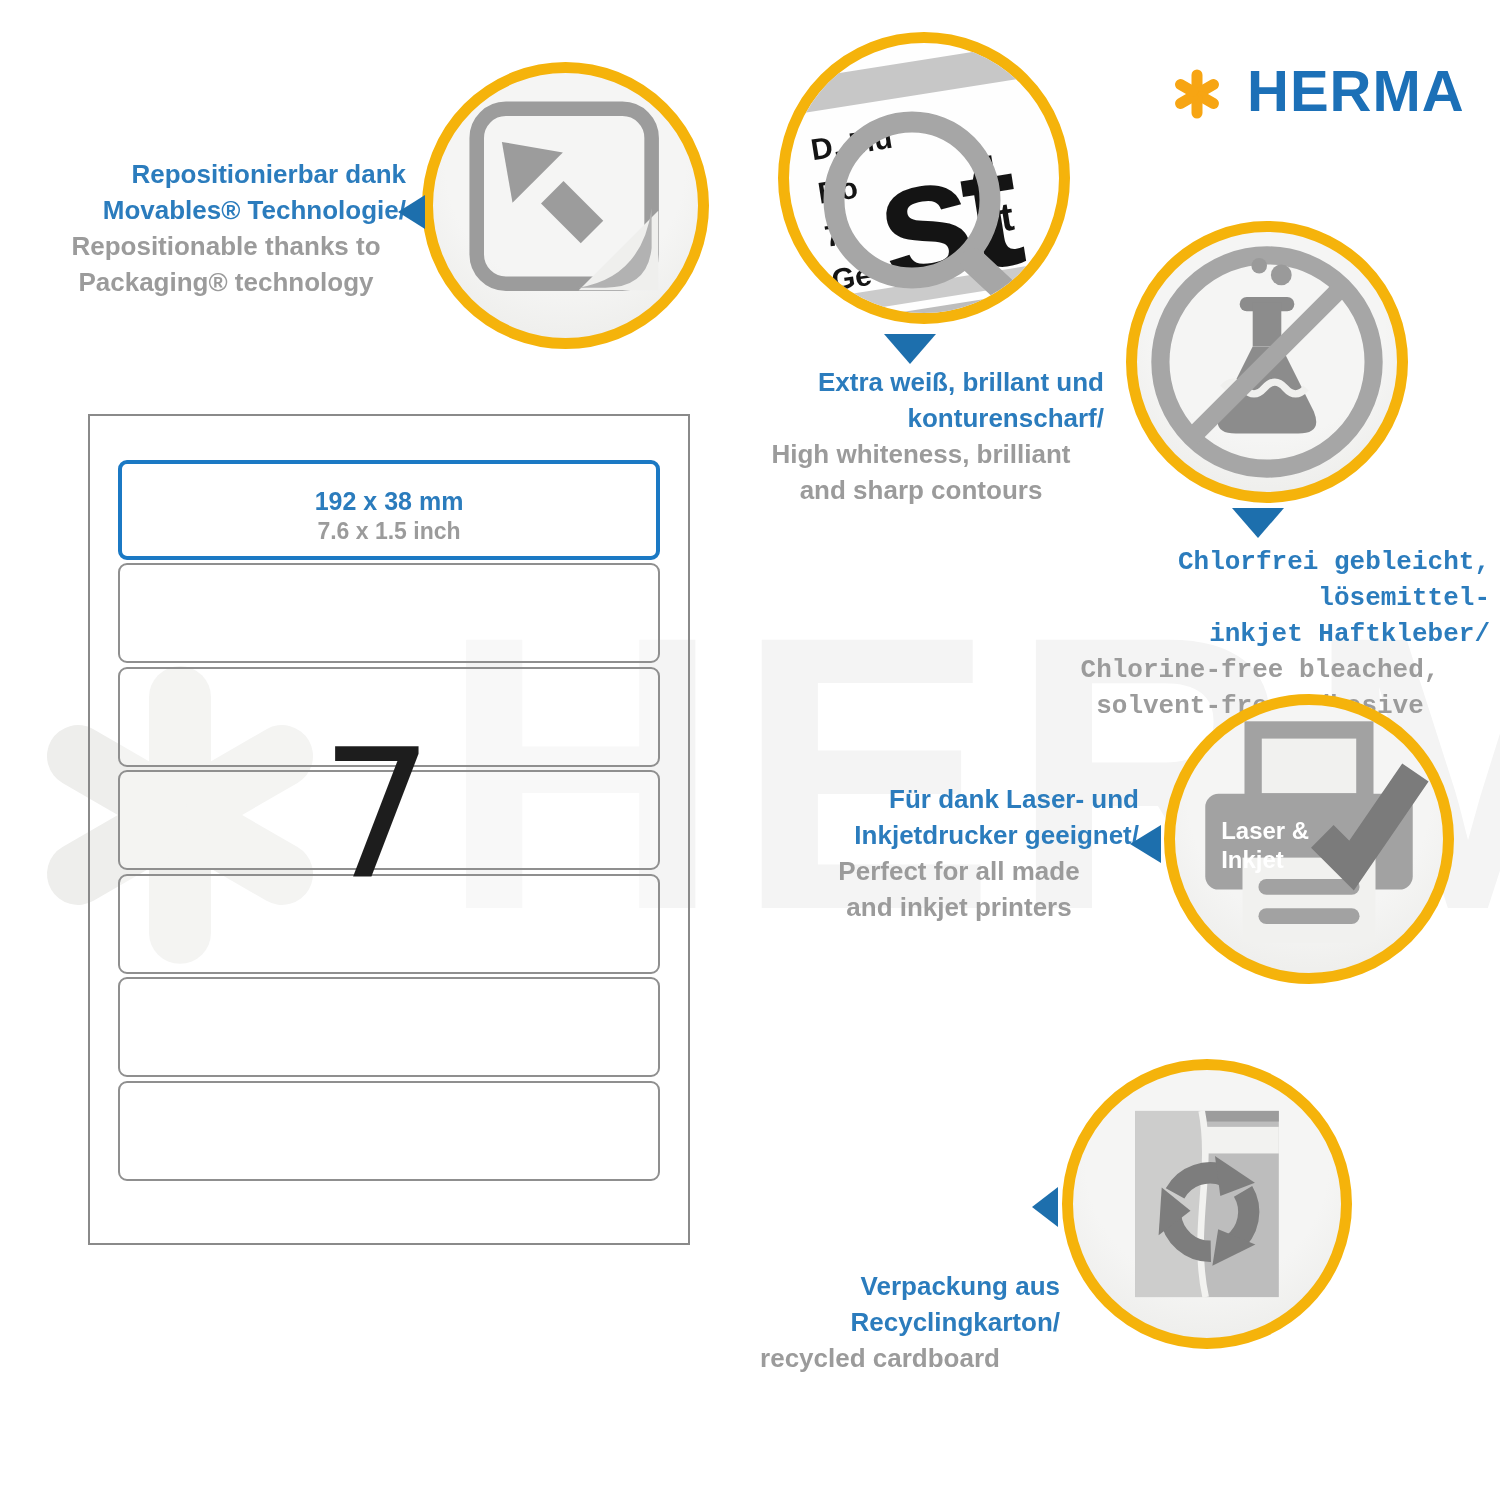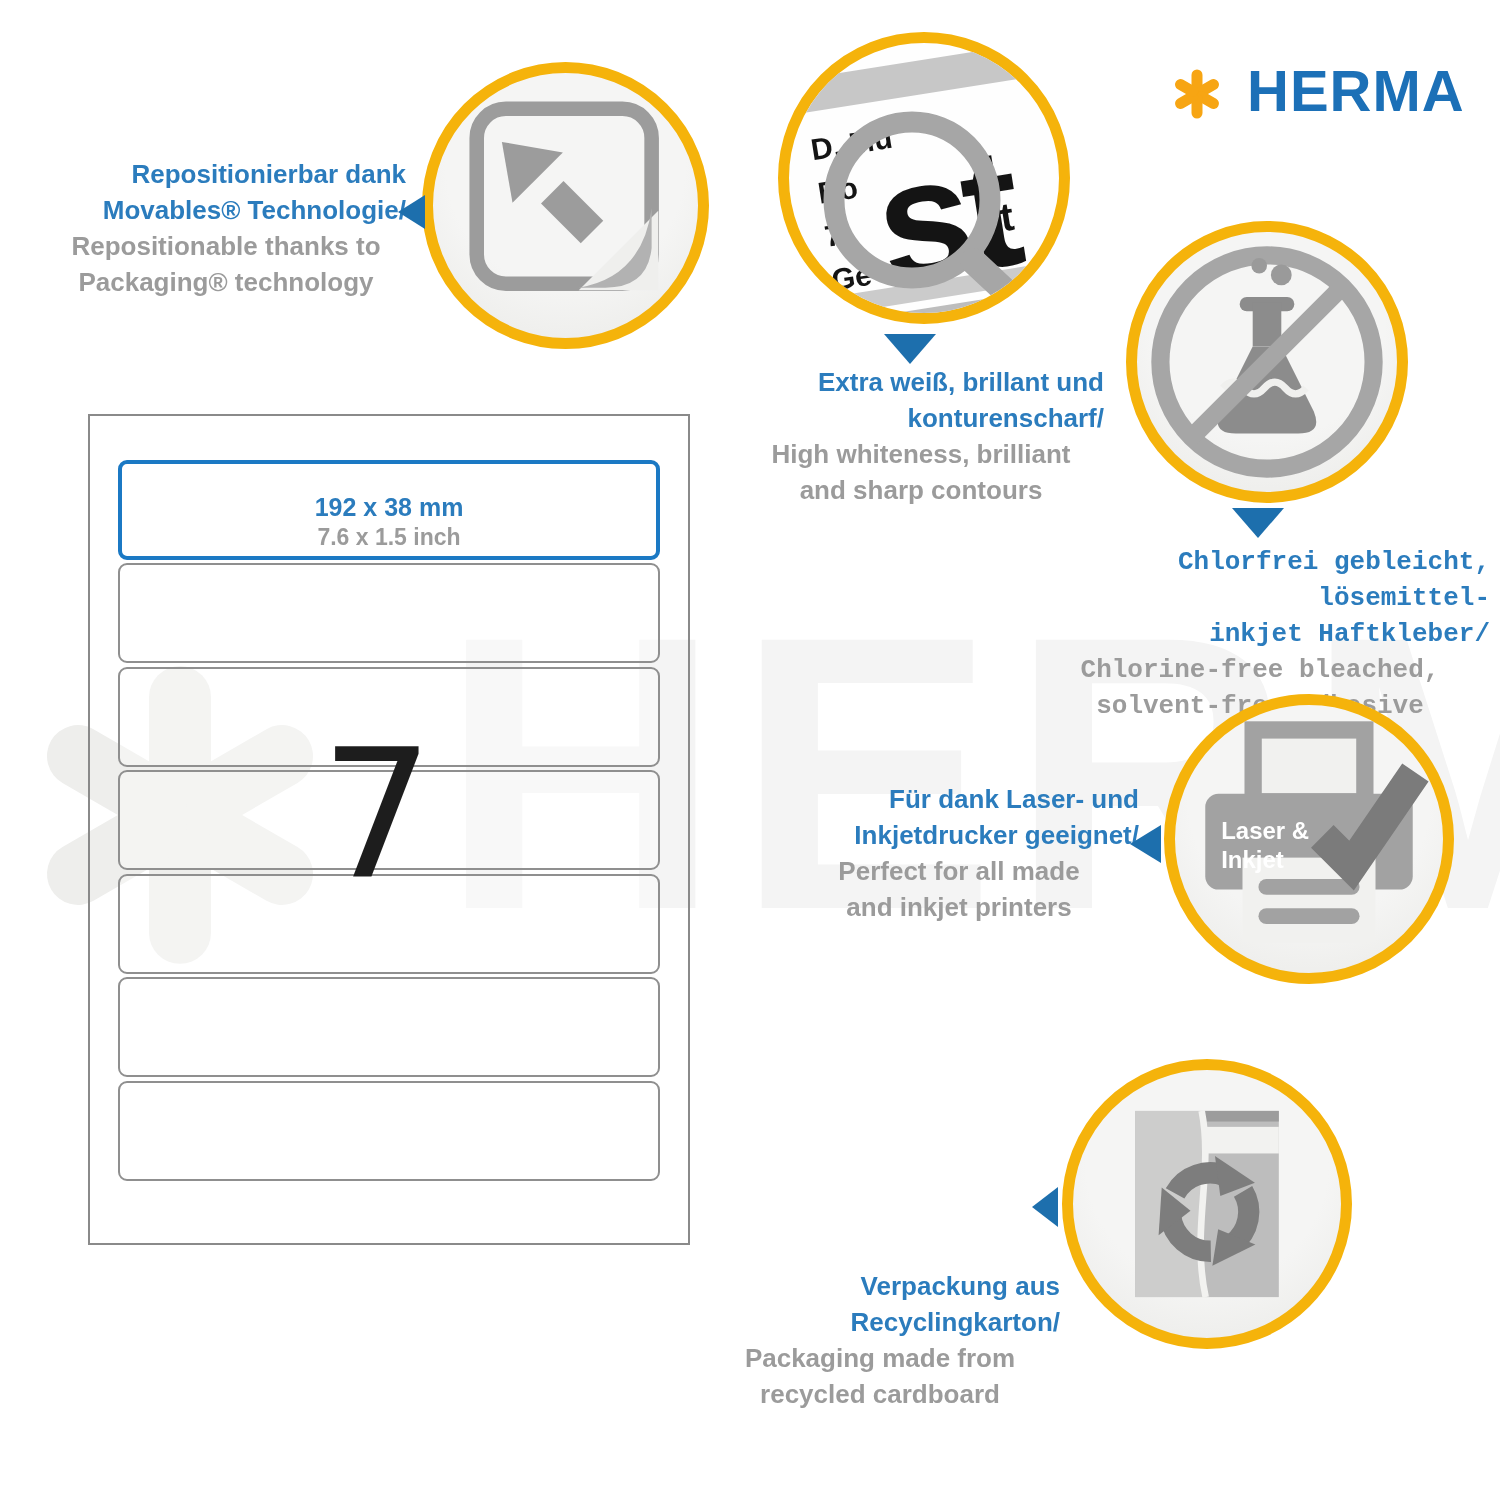--- a/index.html
+++ b/index.html
@@ -23,21 +23,21 @@
   
   .sheet{
     position:absolute;left:88px;top:414px;width:602px;height:831px;
     border:2px solid #8a8a8a;background:transparent;z-index:2;
   }
   .row{
     position:absolute;left:28px;width:542px;height:100px;border-radius:9px;
     border:2px solid #8f8f8f;background:rgba(255,255,255,0.35);
   }
   .row-highlight{
-    border:4px solid #1b79c4;text-align:center;padding-top:28px;
+    border:4px solid #1b79c4;text-align:center;padding-top:22px;
   }
   .dim-mm{font-size:25px;line-height:30px;font-weight:bold;color:#2b7cbd;}
   .dim-inch{font-size:23px;line-height:30px;font-weight:bold;color:#9b9b9b;}
   .big-count{
     position:absolute;left:277px;top:726px;width:200px;text-align:center;
     font-family:"DejaVu Sans",sans-serif;font-size:178px;line-height:178px;
     color:#1d1d1d;z-index:4;font-weight:400;
   }
   
   .ftext{
@@ -179,21 +179,20 @@
       <rect x="31" y="76" width="38" height="6" rx="3" fill="#a2a2a2"></rect>
       <text x="17" y="50" font-size="9" font-weight="bold" fill="#ffffff">Laser &amp;</text>
       <text x="17" y="61" font-size="9" font-weight="bold" fill="#ffffff">Inkjet</text>
       <path d="M55,49 L66,60 L90,25" fill="none" stroke="#7b7b7b" stroke-width="12"></path>
     </svg>
   </div>
 
   <div class="ftext" style="left:700px;top:1220px;width:360px;margin-top:48px;">
     <div class="f-de">Verpackung aus</div>
     <div class="f-de">Recyclingkarton/</div>
-    <div class="f-en">Packaging made from</div>
     <div class="f-en">recycled cardboard</div>
   </div>
   <div class="arr arr-left" style="left:1032px;top:1187px;border-top-width:20px;border-bottom-width:20px;border-right-width:26px;"></div>
   <div class="circle" style="left:1062px;top:1059px;width:290px;height:290px;">
     <svg width="266" height="266" viewBox="0 0 100 100">
       <rect x="23" y="15" width="54" height="70" fill="#bdbdbd"></rect>
       <rect x="49" y="15" width="28" height="4" fill="#9c9c9c"></rect>
       <rect x="49" y="21" width="28" height="10" fill="#f2f2f0"></rect>
       <path d="M23,15 L48,15 C52.5,38 44,60 49.5,85 L23,85 Z" fill="#cdcdcc"></path>
       <path d="M48,15 C52.5,38 44,60 49.5,85" stroke="#f2f2f0" stroke-width="2.5" fill="none"></path>

